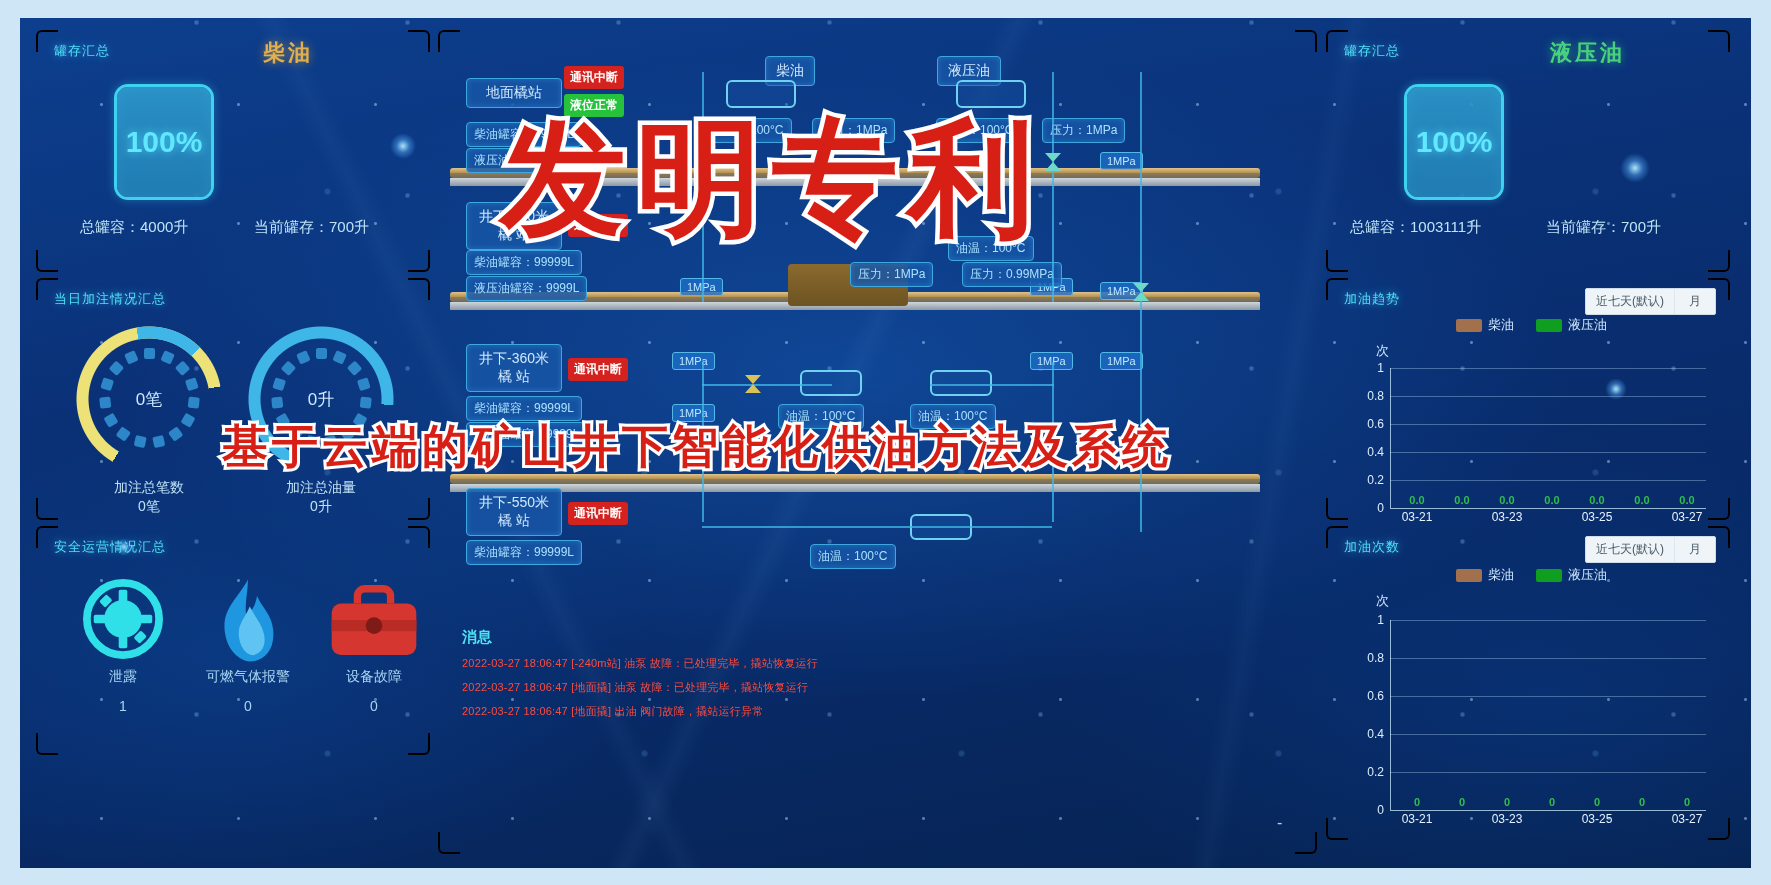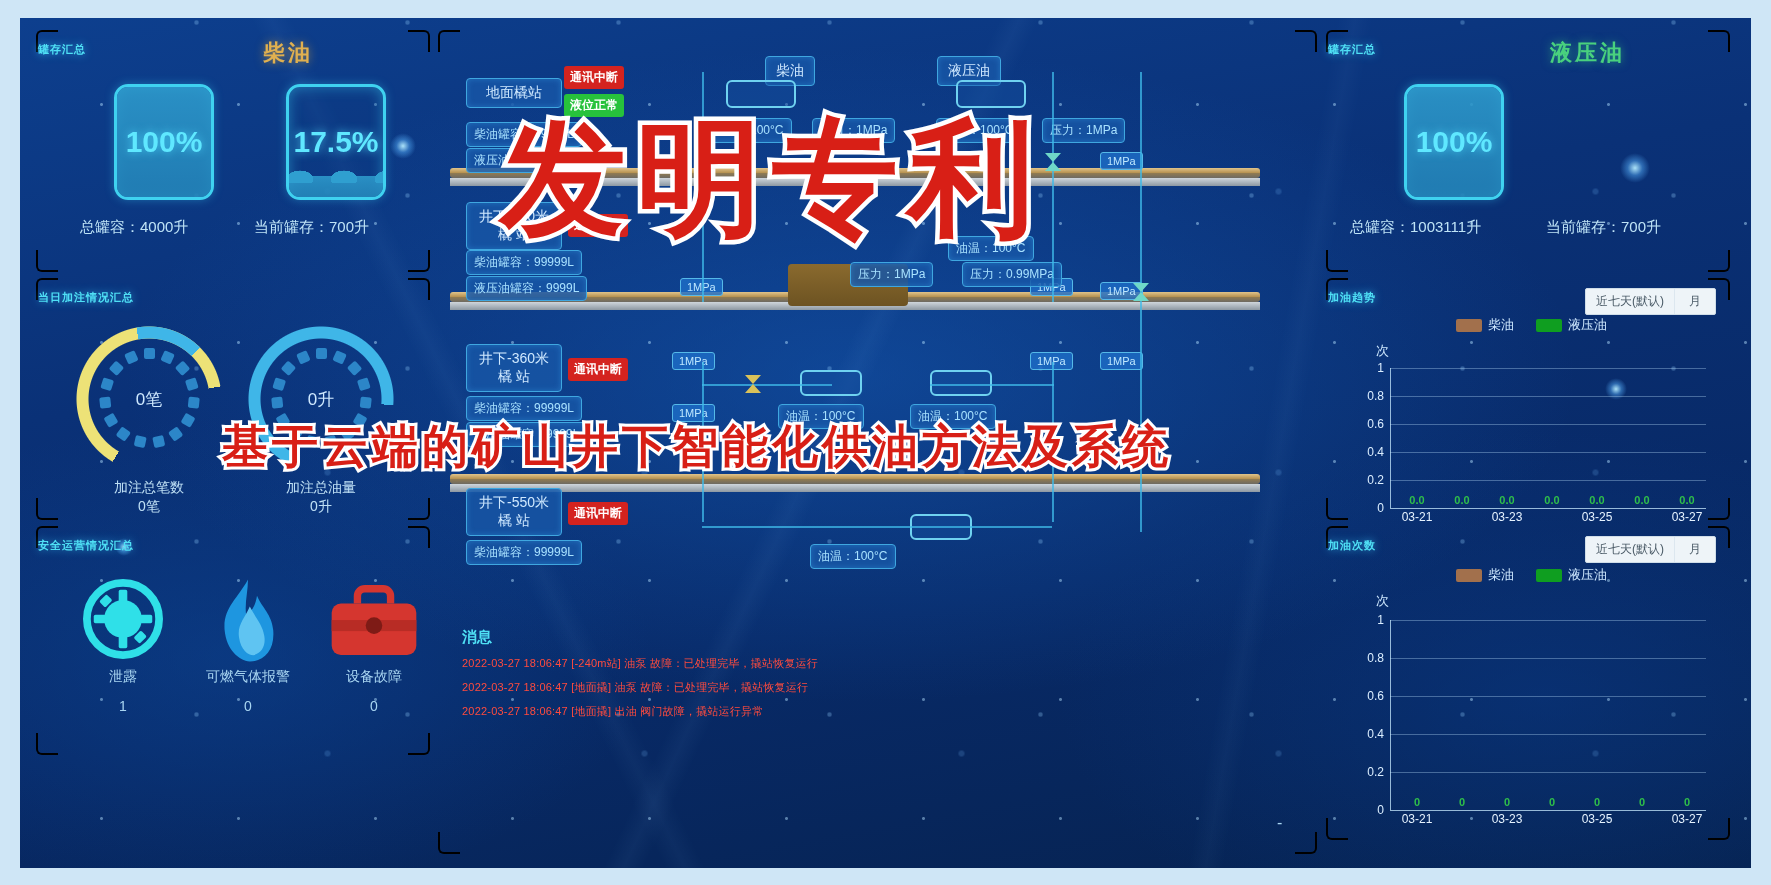--- a/index.html
+++ b/index.html
@@ -48,22 +48,22 @@
     background: radial-gradient(circle, rgba(180,235,255,.95) 0%, rgba(90,180,255,.45) 35%, rgba(60,150,255,0) 70%); }
 
   
   .panel { position: absolute; }
   .panel .corner { position: absolute; width: 22px; height: 22px; border-color: #5fd8f5; }
   .panel .c-tl { left:-2px; top:-2px; border-left:2px solid; border-top:2px solid; border-top-left-radius:6px;}
   .panel .c-tr { right:-2px; top:-2px; border-right:2px solid; border-top:2px solid; border-top-right-radius:6px;}
   .panel .c-bl { left:-2px; bottom:-2px; border-left:2px solid; border-bottom:2px solid; border-bottom-left-radius:6px;}
   .panel .c-br { right:-2px; bottom:-2px; border-right:2px solid; border-bottom:2px solid; border-bottom-right-radius:6px;}
   .panel-title {
-    position:absolute; left:0; top:10px;
-    color:#4fe0f5; font-size:11px; font-weight:bold; letter-spacing:1px;
+    position:absolute; left:16px; top:10px;
+    color:#4fe0f5; font-size:13px; font-weight:normal; letter-spacing:1px;
     text-shadow:0 0 8px rgba(60,200,255,.7);
   }
 
   
   .oil-name { position:absolute; font-size:22px; font-weight:bold; letter-spacing:3px; }
   .oil-name.diesel { color:#e0b050; text-shadow:0 0 10px rgba(230,170,50,.6); }
   .oil-name.hyd { color:#49d17e; text-shadow:0 0 10px rgba(60,210,130,.6); }
   .tank {
     position:absolute; border:3px solid #3fd2f0; border-radius:14px;
     overflow:hidden; background:rgba(10,60,130,.25);
@@ -162,25 +162,20 @@
       <span class="corner c-tl"></span>
       <span class="corner c-tr"></span>
       <span class="corner c-bl"></span>
       <span class="corner c-br"></span>
       <div class="panel-title">罐存汇总</div>
       <div class="oil-name diesel" style="left:225px;top:6px;">柴油</div>
 
       <div class="tank" style="left:76px;top:52px;width:100px;height:116px;">
         <div class="fill" style="height:100%;"></div>
         <div class="pct">100%</div>
-      </div>
-      <div class="tank" style="left:248px;top:52px;width:100px;height:116px;">
-        <div class="fill" style="height:21px;"></div>
-        <div class="wave" style="bottom:14px;"></div>
-        <div class="pct">17.5%</div>
       </div>
       <div class="tank-cap" style="left:42px;top:186px;">总罐容：4000升</div>
       <div class="tank-cap" style="left:216px;top:186px;">当前罐存：700升</div>
     </div>
 
     <div class="panel" style="left:18px;top:262px;width:390px;height:238px;">
       <span class="corner c-tl"></span>
       <span class="corner c-tr"></span>
       <span class="corner c-bl"></span>
       <span class="corner c-br"></span>

